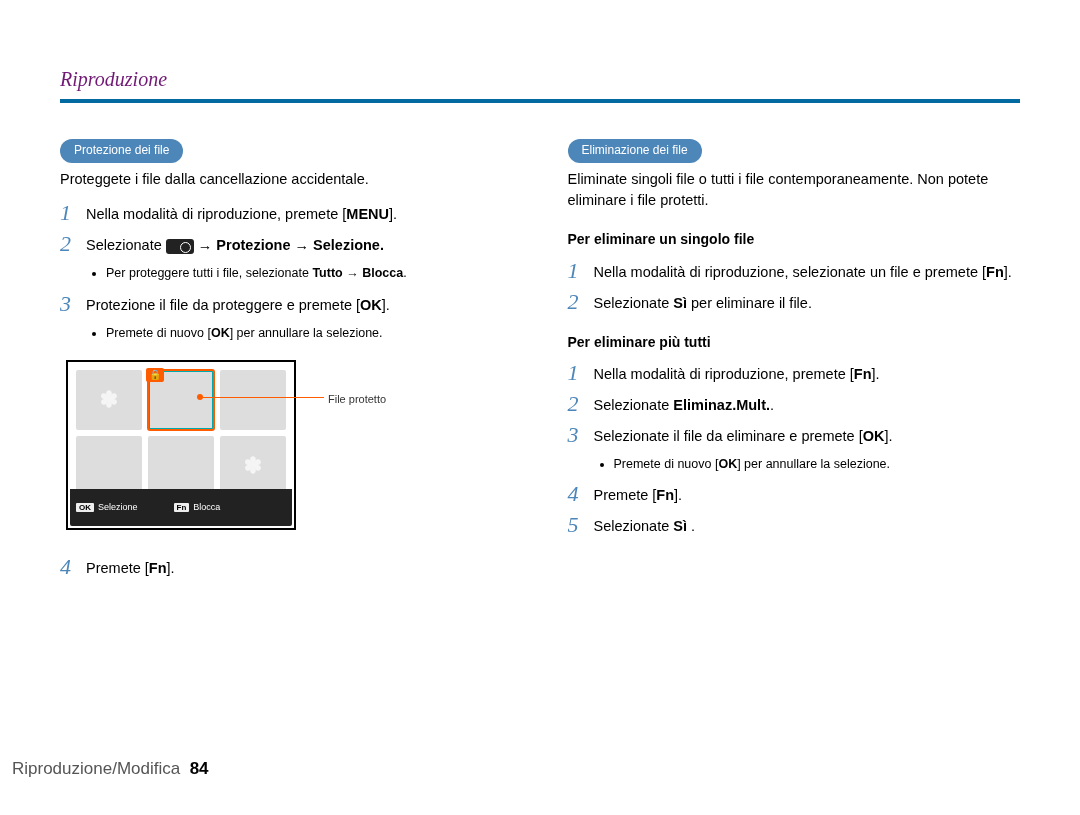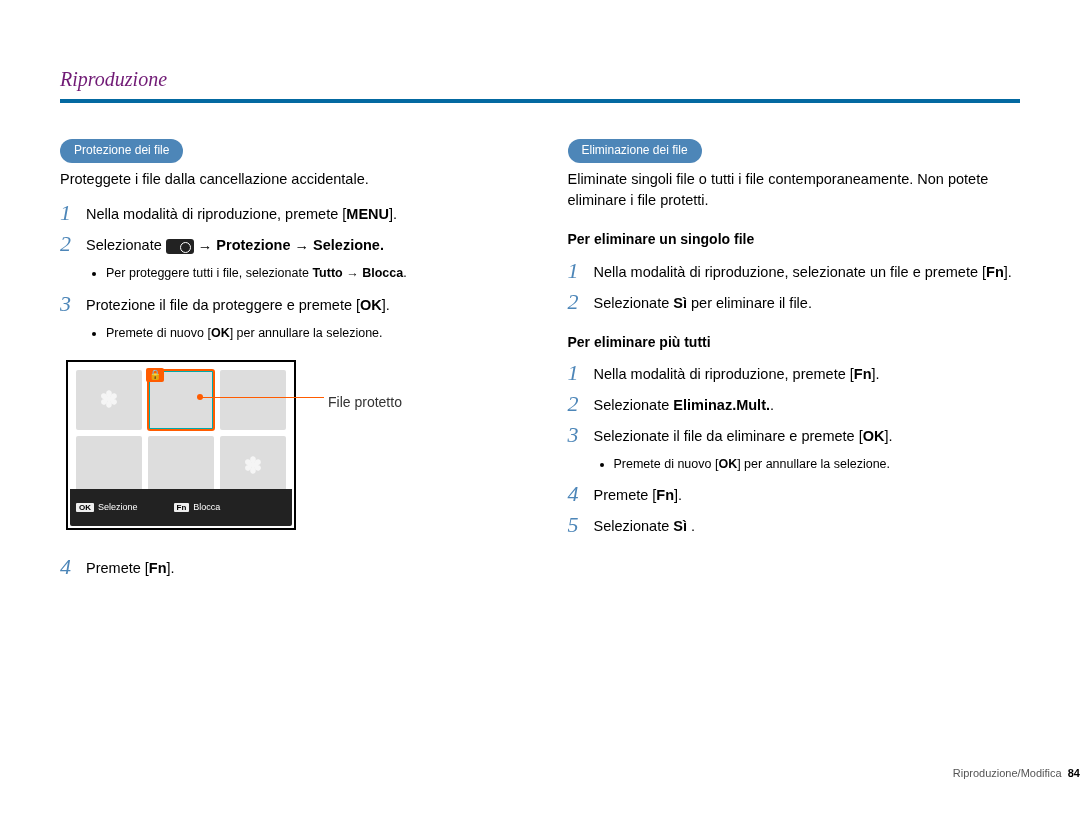--- a/index.html
+++ b/index.html
@@ -173,44 +173,44 @@
       font-weight: 700;
       font-size: 8px;
       padding: 0 3px;
       border-radius: 1px;
       margin-right: 4px;
     }
     .callout-label {
       position: absolute;
       left: 262px;
       top: 32px;
-      font-size: 14px;
+      font-size: 11px;
       color: #333;
     }
     .callout-line {
       position: absolute;
       left: 134px;
       top: 37px;
       height: 1px;
       width: 124px;
       background: #ff5c00;
     }
     .callout-dot-a {
       position: absolute;
       left: 131px; top: 34px;
       width: 6px; height: 6px;
       background: #ff5c00;
       border-radius: 50%;
     }
     .page-footer {
       position: absolute;
       bottom: 36px;
-      left: 0; right: 0;
-      text-align: right;
-      font-size: 11px;
+      left: 12px; right: 0;
+      text-align: left;
+      font-size: 17px;
       color: #555;
     }
     .page-footer .num { font-weight: 700; color: #000; }
   </style>
 </head>
 <body>
 
 <div class="page">
 
   <div class="header-title">Riproduzione</div>

